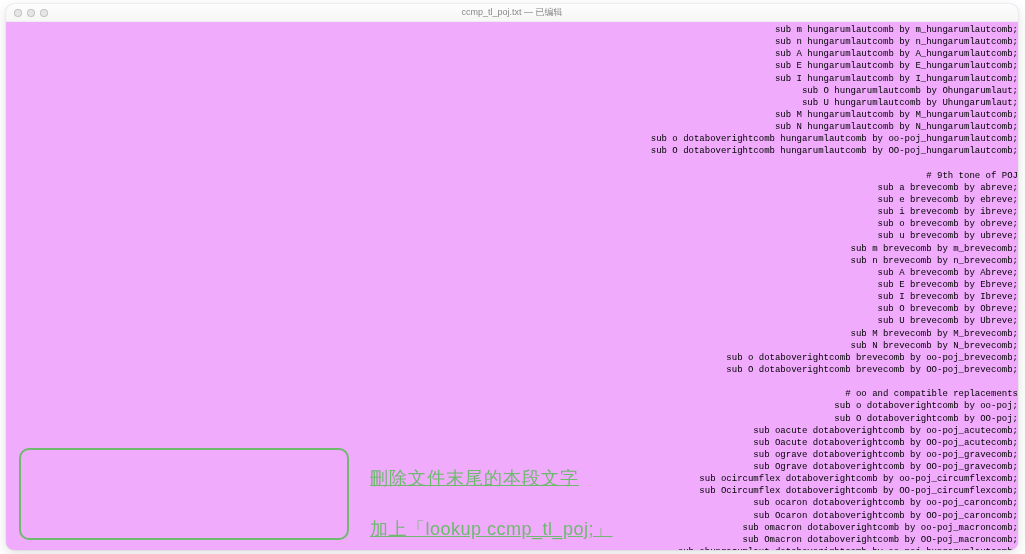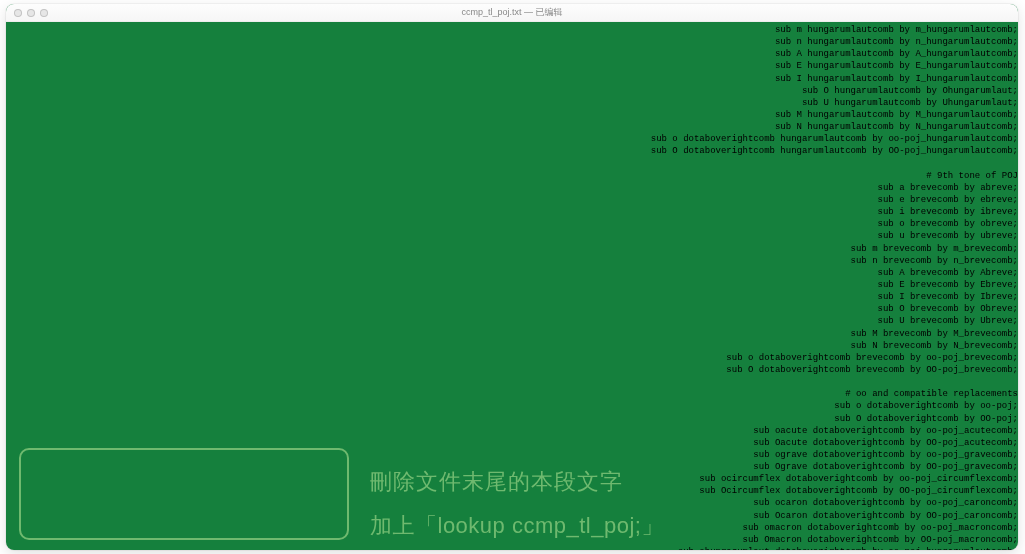--- a/index.html
+++ b/index.html
@@ -13,21 +13,21 @@
       height: 554px;
       position: relative;
       overflow: hidden;
     }
     .window {
       position: absolute;
       left: 6px;
       top: 4px;
       width: 1012px;
       height: 546px;
-      background: #15803d;
+      background: #f0abfc;
       border-radius: 8px;
       box-shadow: 0 4px 14px rgba(0,0,0,0.12), 0 0 0 1px rgba(0,0,0,0.04);
       overflow: hidden;
     }
     .titlebar {
       height: 18px;
       display: flex;
       align-items: center;
       position: relative;
       border-bottom: 1px solid rgba(0,0,0,0.06);
@@ -69,26 +69,27 @@
       height: 92px;
       border: 2px solid #6fb96f;
       border-radius: 10px;
       pointer-events: none;
     }
     .annotation {
       position: absolute;
       left: 370px;
       top: 460px;
       font-family: "Helvetica Neue", "PingFang SC", "Microsoft YaHei", Arial, sans-serif;
-      font-size: 22px;
+      font-size: 18px;
       color: #6fb96f;
       line-height: 2.0;
       letter-spacing: 1px;
+      text-decoration: underline;
     }
-    .annotation div:last-child { letter-spacing: 0.5px; }
+    .annotation div:last-child { letter-spacing: 0.5px; margin-top: 15px; }
   </style>
 </head>
 <body>
 
 <div class="window">
   <div class="titlebar">
     <div class="lights">
       <div class="light"></div>
       <div class="light"></div>
       <div class="light"></div>

